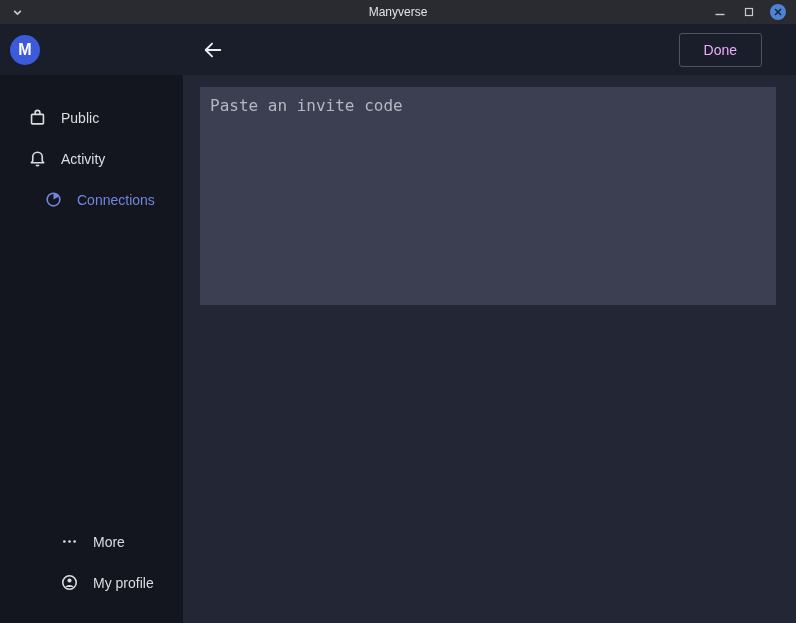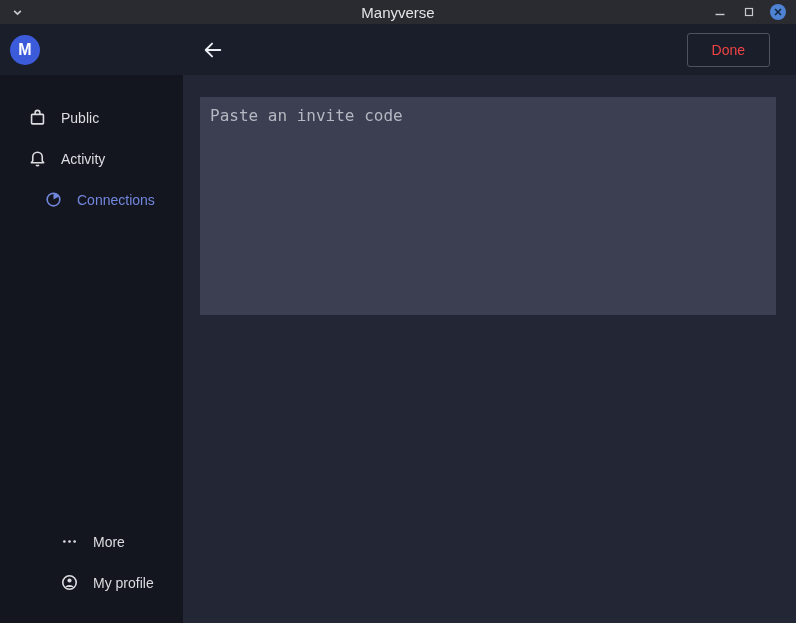--- a/index.html
+++ b/index.html
@@ -19,21 +19,21 @@
     align-items: center;
   }
   .tb-chevron {
     position: absolute; left: 10px; top: 50%; transform: translateY(-50%);
     width: 14px; height: 14px;
     display: flex; align-items: center; justify-content: center;
     color: #c9c9cd; cursor: pointer;
   }
   .tb-title {
     width: 100%; text-align: center;
-    font-size: 15px; color: #e4e4e7;
+    font-size: 12px; color: #e4e4e7;
   }
   .tb-controls {
     position: absolute; right: 10px; top: 0; height: 24px;
     display: flex; align-items: center; gap: 13px;
   }
   .tb-btn {
     width: 16px; height: 16px;
     display: flex; align-items: center; justify-content: center;
     color: #c9c9cd; cursor: pointer;
   }
@@ -53,23 +53,23 @@
     display: flex; align-items: center; justify-content: center;
     font-weight: bold; font-size: 16px;
   }
   .back-btn {
     position: absolute; left: 200px; top: 50%; transform: translateY(-50%);
     width: 26px; height: 26px;
     display: flex; align-items: center; justify-content: center;
     cursor: pointer;
   }
   .done-btn {
-    position: absolute; right: 26px; top: 50%; transform: translateY(-50%);
+    position: absolute; right: 34px; top: 50%; transform: translateY(-50%);
     border: 1px solid #50535e; border-radius: 3px;
-    background: transparent; color: #ef4444;
+    background: transparent; color: #f0abfc;
     font-size: 14px; padding: 8px 24px;
     font-family: inherit; cursor: pointer;
   }
 
   
   .content { display: flex; height: 548px; }
 
   .sidebar {
     width: 183px; background: #14161f;
     display: flex; flex-direction: column;
@@ -81,21 +81,21 @@
     color: #dcdde1; font-size: 14px;
     cursor: pointer;
   }
   .side-item svg { flex: 0 0 auto; }
   .side-item.active { color: #7187de; padding-left: 44px; }
   .side-bottom { margin-top: auto; padding-left: 32px; }
 
   .main { flex: 1; background: #232634; }
   .invite-box {
     display: block;
-    margin: 22px 20px 0 17px;
+    margin: 12px 20px 0 17px;
     width: 576px; height: 218px;
     background: #3b3f51;
     border: none; outline: none; resize: none;
     color: #c9ccd6;
     font-family: "DejaVu Sans Mono", monospace;
     font-size: 16px;
     padding: 9px 10px;
   }
   .invite-box::placeholder { color: #b4b8c2; opacity: 1; }
 </style>

